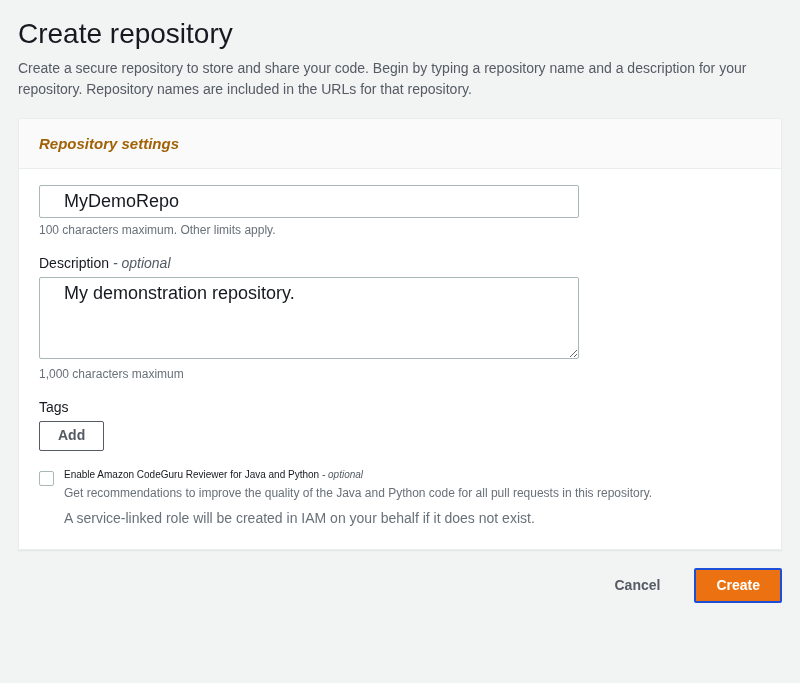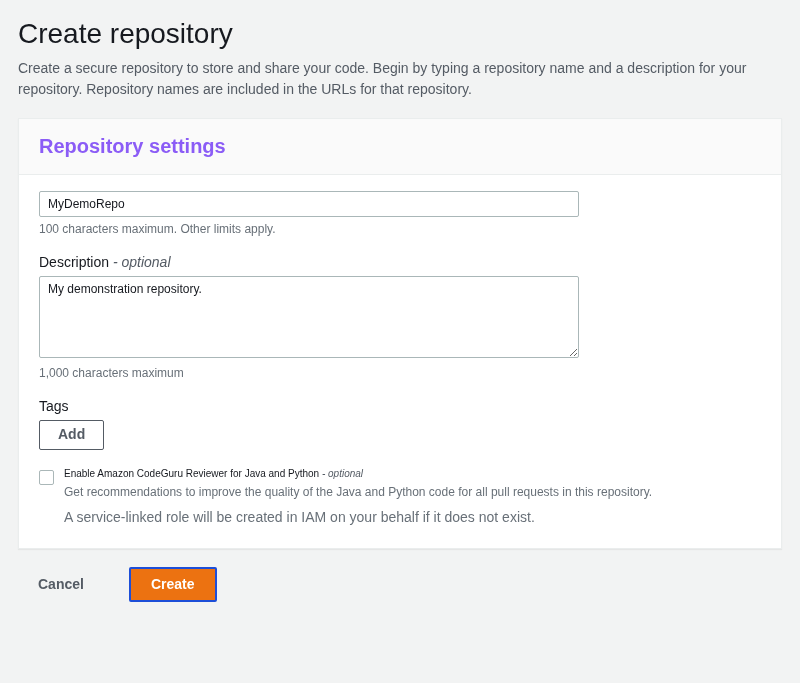--- a/index.html
+++ b/index.html
@@ -31,23 +31,24 @@
       background: #ffffff;
       border: 1px solid #eaeded;
       box-shadow: 0 1px 1px rgba(0,0,0,0.05);
     }
     .panel-header {
       padding: 16px 20px;
       border-bottom: 1px solid #eaeded;
       background: #fafafa;
     }
     .panel-header h2 {
-      font-size: 20px;
+      font-size: 15px;
       font-weight: 700;
-      color: #8b5cf6;
+      color: #a16207;
+      font-style: italic;
     }
     .panel-body {
       padding: 16px 20px 20px 20px;
     }
     .form-group {
       margin-bottom: 18px;
     }
     .form-label {
       display: block;
       font-size: 14px;
@@ -55,22 +56,22 @@
       margin-bottom: 6px;
     }
     .form-label .optional {
       font-style: italic;
       color: #545b64;
       font-weight: 400;
     }
     .text-input {
       width: 540px;
       max-width: 100%;
-      padding: 5px 8px;
-      font-size: 12px;
+      padding: 5px 24px;
+      font-size: 18px;
       border: 1px solid #aab7b8;
       border-radius: 2px;
       background: #ffffff;
       color: #16191f;
       font-family: inherit;
     }
     textarea.text-input {
       height: 82px;
       resize: both;
     }
@@ -138,21 +139,22 @@
       line-height: 1.5;
     }
     .checkbox-note {
       font-size: 14px;
       color: #687078;
       margin-top: 6px;
       line-height: 1.5;
     }
     .footer-actions {
       display: flex;
-      gap: 25px;
+      justify-content: flex-end;
+      gap: 14px;
       margin-top: 18px;
       align-items: center;
     }
     .tags-section .form-label {
       margin-bottom: 6px;
     }
   </style>
 </head>
 <body>
 

